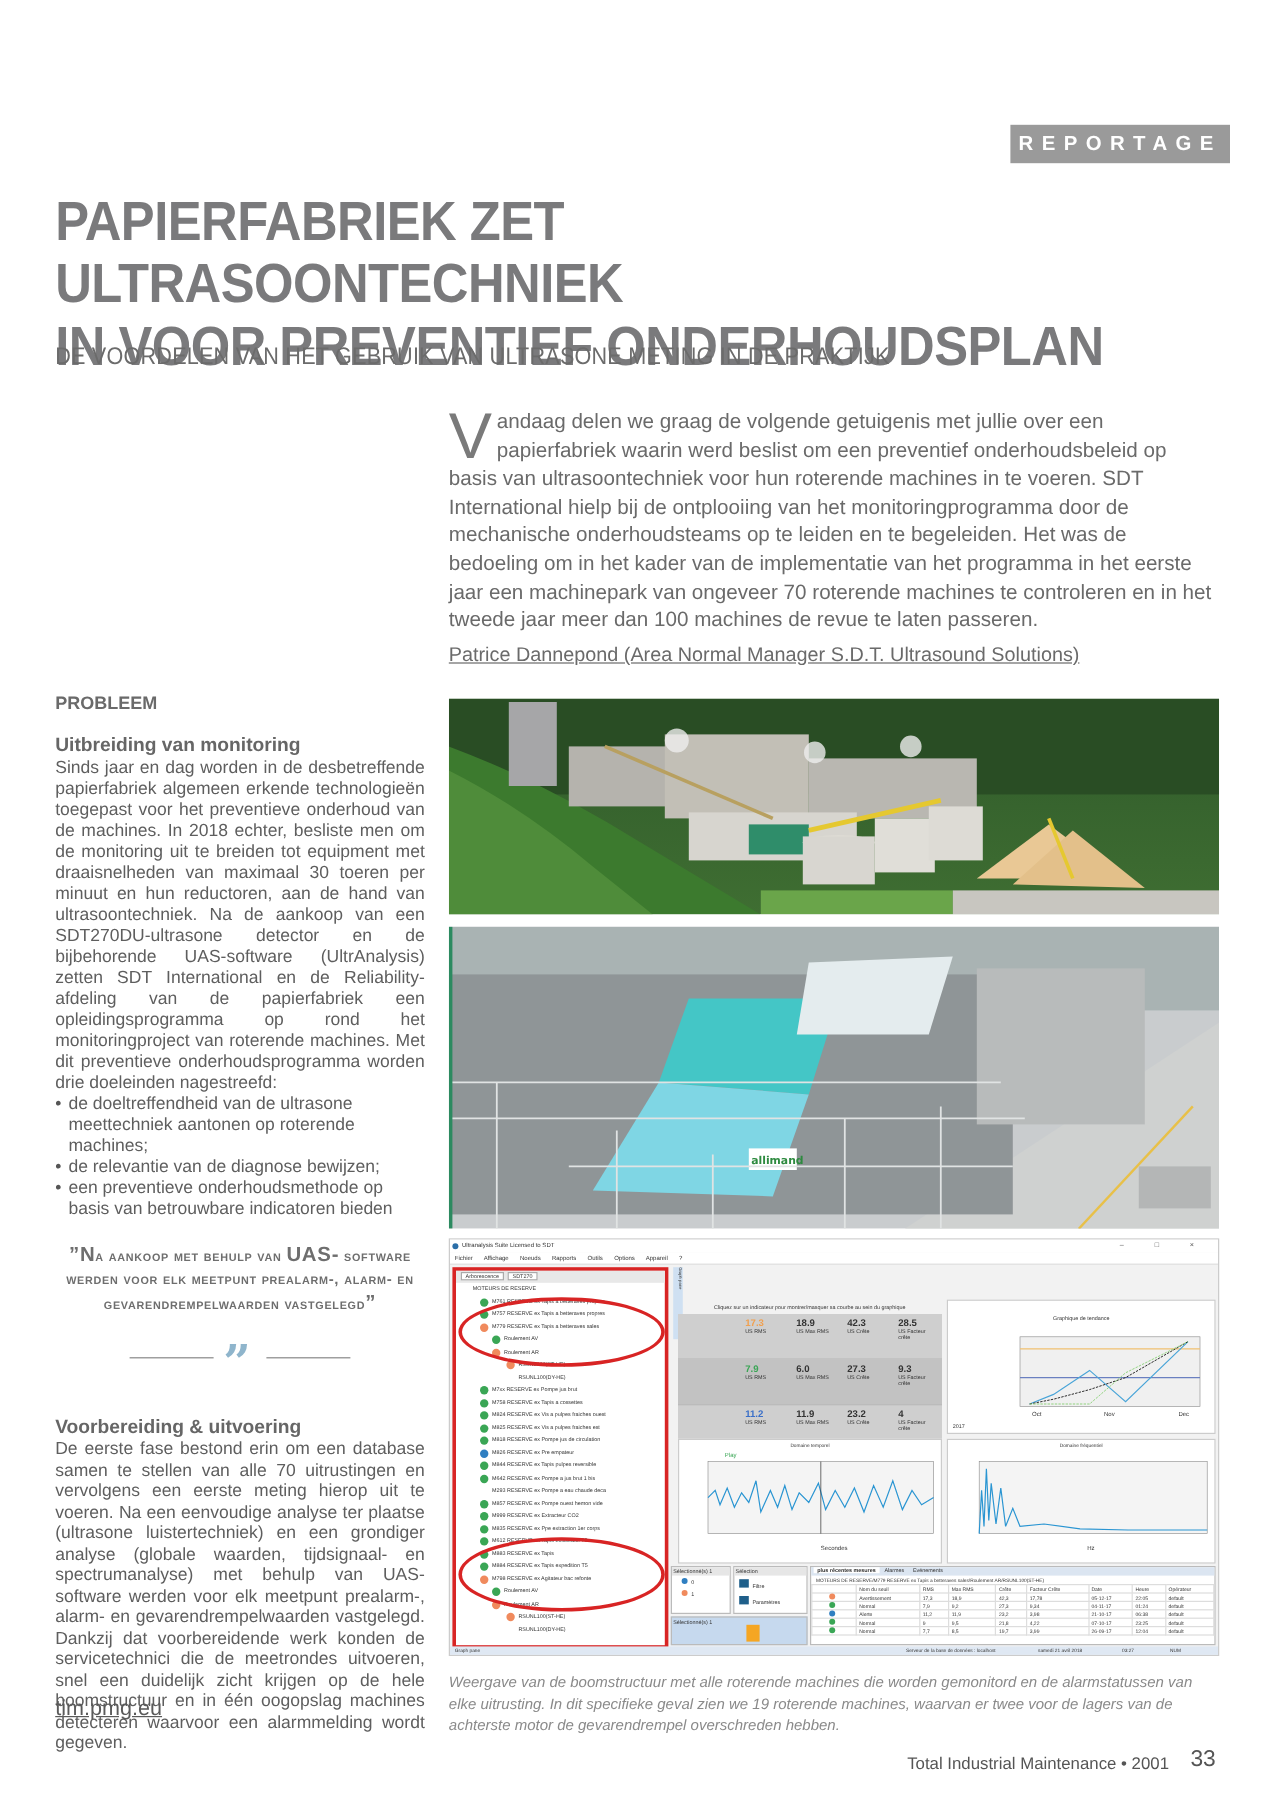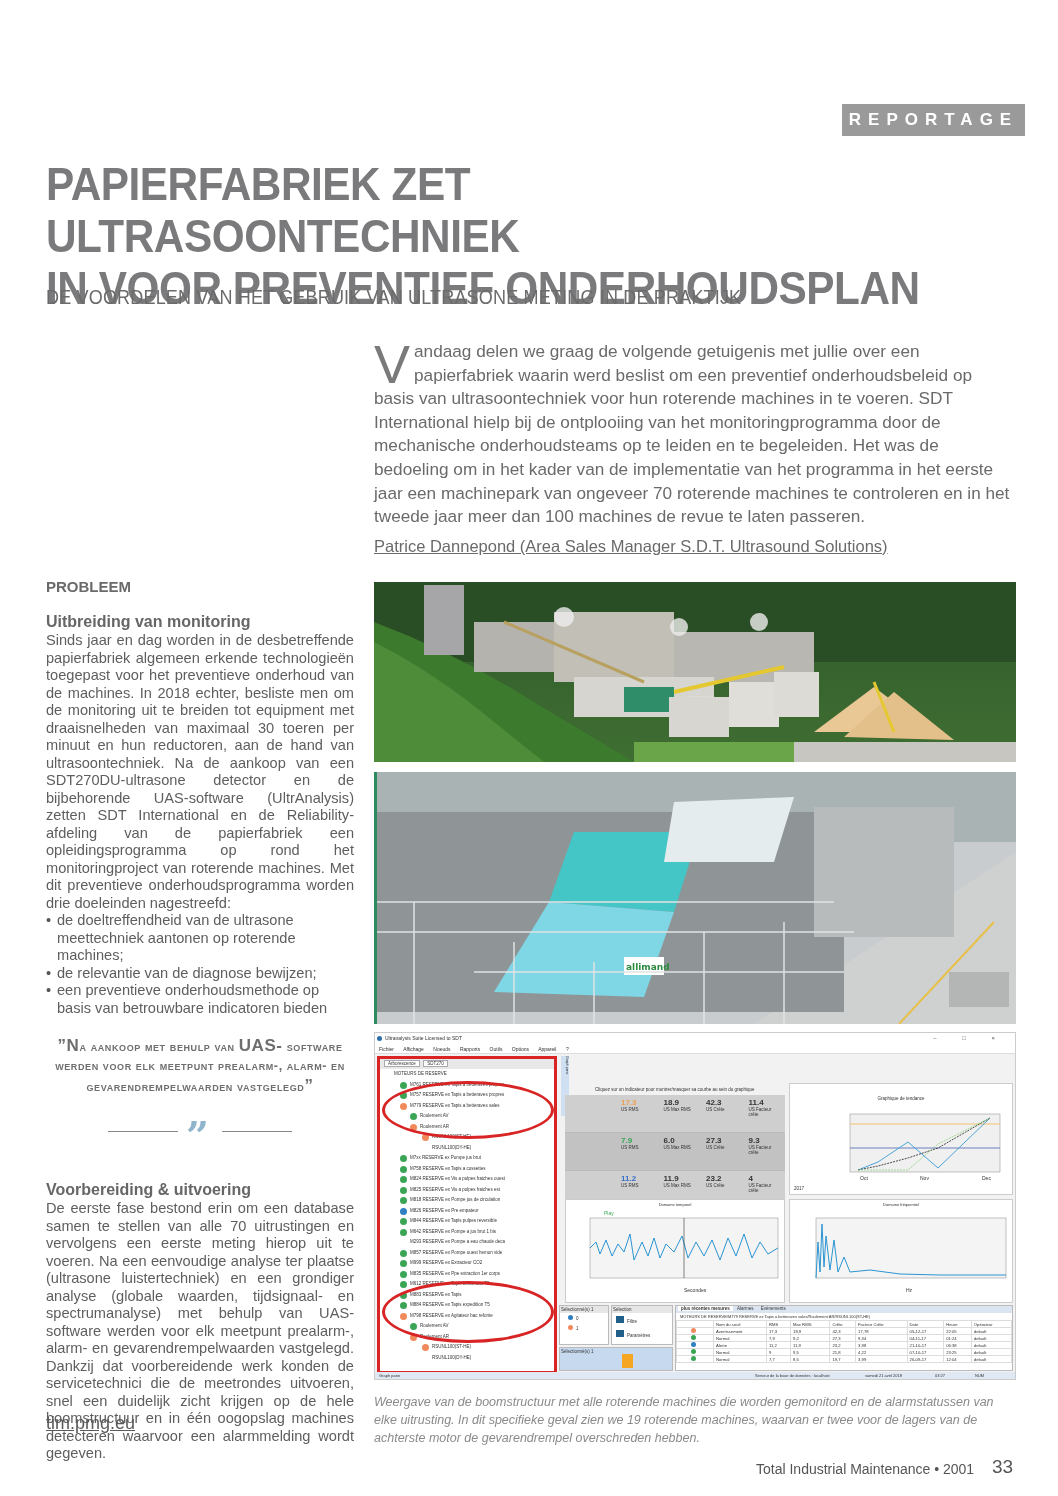--- a/index.html
+++ b/index.html
@@ -103,21 +103,21 @@
   <span>PAPIERFABRIEK ZET ULTRASOONTECHNIEK</span><br>
   <span>IN VOOR PREVENTIEF ONDERHOUDSPLAN</span>
 </h1>
 
 <div class="subheadline">DE VOORDELEN VAN HET GEBRUIK VAN ULTRASONE METING IN DE PRAKTIJK</div>
 
 <div class="intro">
   <span class="dropcap">V</span>
   <span>andaag delen we graag de volgende getuigenis met jullie over een papierfabriek waarin werd beslist om een preventief onderhoudsbeleid op basis van ultrasoontechniek voor hun roterende machines in te voeren. SDT International hielp bij de ontplooiing van het monitoringprogramma door de mechanische onderhoudsteams op te leiden en te begeleiden. Het was de bedoeling om in het kader van de implementatie van het programma in het eerste jaar een machinepark van ongeveer 70 roterende machines te controleren en in het tweede jaar meer dan 100 machines de revue te laten passeren.</span>
 </div>
-<div class="byline">Patrice Dannepond (Area Sales Manager S.D.T. Ultrasound Solutions)</div>
+<div class="byline">Patrice Dannepond (Area Normal Manager S.D.T. Ultrasound Solutions)</div>
 
 <div class="col-left">
   <div class="section-heading">PROBLEEM</div>
   <div class="sub-heading">Uitbreiding van monitoring</div>
   <p class="body-text">Sinds jaar en dag worden in de desbetreffende papierfabriek algemeen erkende technologieën toegepast voor het preventieve onderhoud van de machines. In 2018 echter, besliste men om de monitoring uit te breiden tot equipment met draaisnelheden van maximaal 30 toeren per minuut en hun reductoren, aan de hand van ultrasoontechniek. Na de aankoop van een SDT270DU-ultrasone detector en de bijbehorende UAS-software (UltrAnalysis) zetten SDT International en de Reliability-afdeling van de papierfabriek een opleidingsprogramma op rond het monitoringproject van roterende machines. Met dit preventieve onderhoudsprogramma worden drie doeleinden nagestreefd:</p>
   <ul class="bullets">
     <li>de doeltreffendheid van de ultrasone meettechniek aantonen op roterende machines;</li>
     <li>de relevantie van de diagnose bewijzen;</li>
     <li>een preventieve onderhoudsmethode op basis van betrouwbare indicatoren bieden</li>
   </ul>
@@ -258,21 +258,21 @@
   </div>
 
   <div style="position:absolute; left:186px; top:23px; width:8px; height:60px; background:#cfe0f2; font-size:3.5px; writing-mode:vertical-rl;">Graph pane</div>
 
   <div style="position:absolute; left:220px; top:54px; font-size:4.5px;">Cliquez sur un indicateur pour montrer/masquer sa courbe au sein du graphique</div>
   <div class="metrics">
     <div class="metric-row">
       <div class="metric"><b style="color:#f0a050">17.3</b><span>US RMS</span></div>
       <div class="metric"><b>18.9</b><span>US Max RMS</span></div>
       <div class="metric"><b>42.3</b><span>US Crête</span></div>
-      <div class="metric"><b>11.4</b><span>US Facteur crête</span></div>
+      <div class="metric"><b>28.5</b><span>US Facteur crête</span></div>
     </div>
     <div class="metric-row">
       <div class="metric"><b style="color:#3aa655">7.9</b><span>US RMS</span></div>
       <div class="metric"><b>6.0</b><span>US Max RMS</span></div>
       <div class="metric"><b>27.3</b><span>US Crête</span></div>
       <div class="metric"><b>9.3</b><span>US Facteur crête</span></div>
     </div>
     <div class="metric-row">
       <div class="metric"><b style="color:#3a6fc8">11.2</b><span>US RMS</span></div>
       <div class="metric"><b>11.9</b><span>US Max RMS</span></div>

